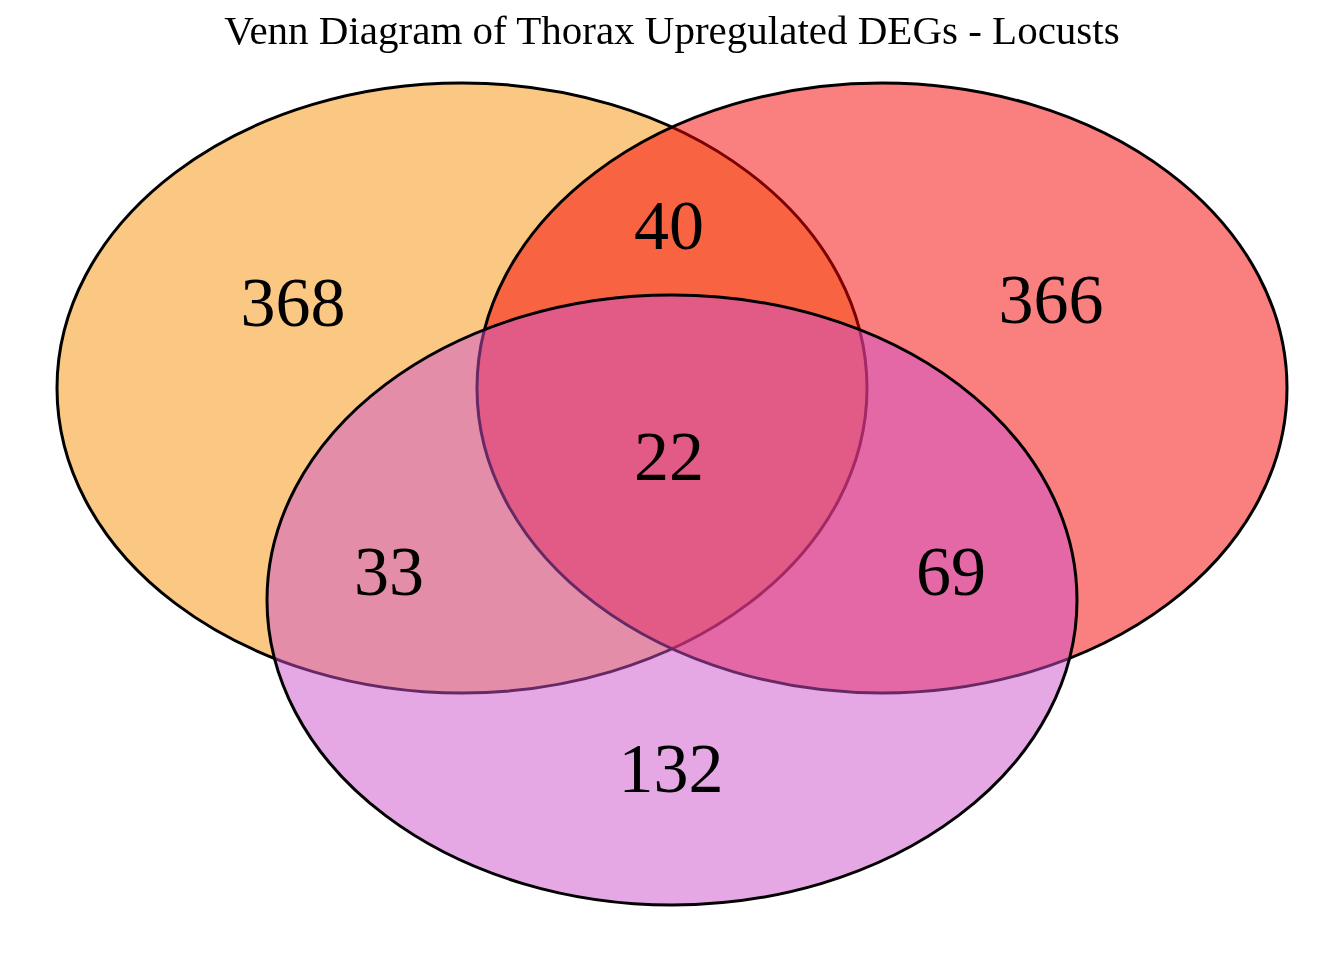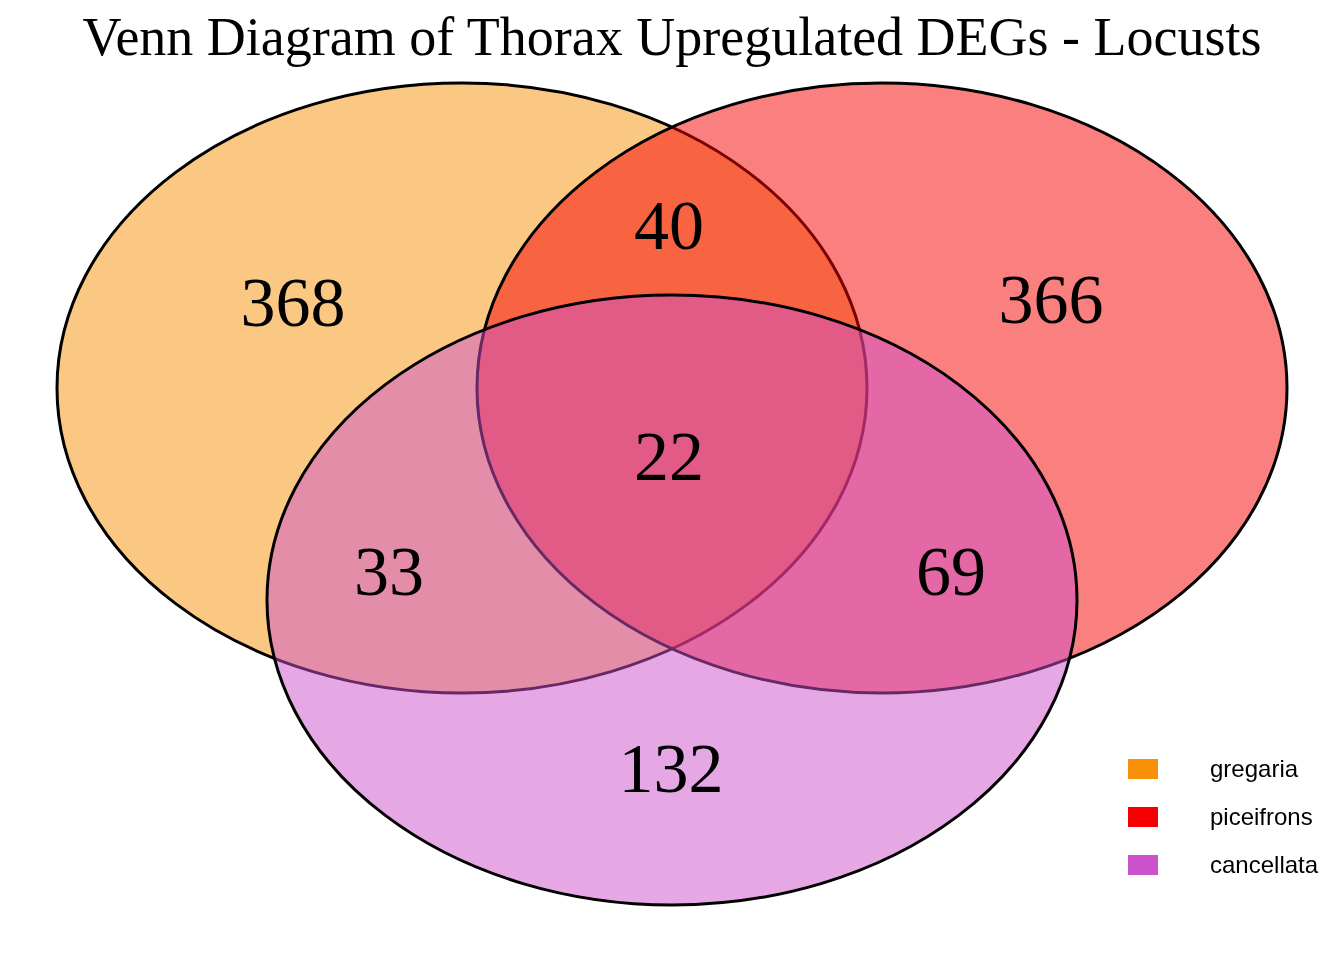--- a/index.html
+++ b/index.html
@@ -17,21 +17,21 @@
     background: #ffffff;
     font-family: "Liberation Serif", serif;
   }
   .chart-title {
     position: absolute;
     top: 6px;
     left: 0;
     width: 1344px;
     text-align: center;
     font-family: "Liberation Serif", serif;
-    font-size: 54px;
+    font-size: 41px;
     color: #000000;
     white-space: nowrap;
   }
   svg.venn {
     position: absolute;
     left: 0;
     top: 0;
   }
   .venn-ellipse {
     fill-opacity: 0.5;
@@ -90,28 +90,14 @@
 
     <text class="region-count" x="669" y="455" dy="0.35em" text-anchor="middle">22</text>
 
     <text class="region-count" x="389" y="570" dy="0.35em" text-anchor="middle">33</text>
 
     <text class="region-count" x="951" y="570" dy="0.35em" text-anchor="middle">69</text>
 
     <text class="region-count" x="671" y="767" dy="0.35em" text-anchor="middle">132</text>
   </svg>
 
-  <div class="legend">
-    <div class="legend-row">
-      <span class="legend-swatch" style="background-color: rgb(248, 145, 9);"></span>
-      <span class="legend-label">gregaria</span>
-    </div>
-    <div class="legend-row">
-      <span class="legend-swatch" style="background-color: rgb(245, 0, 0);"></span>
-      <span class="legend-label">piceifrons</span>
-    </div>
-    <div class="legend-row">
-      <span class="legend-swatch" style="background-color: rgb(204, 82, 204);"></span>
-      <span class="legend-label">cancellata</span>
-    </div>
-  </div>
 
 </div>
 
 </body></html>

